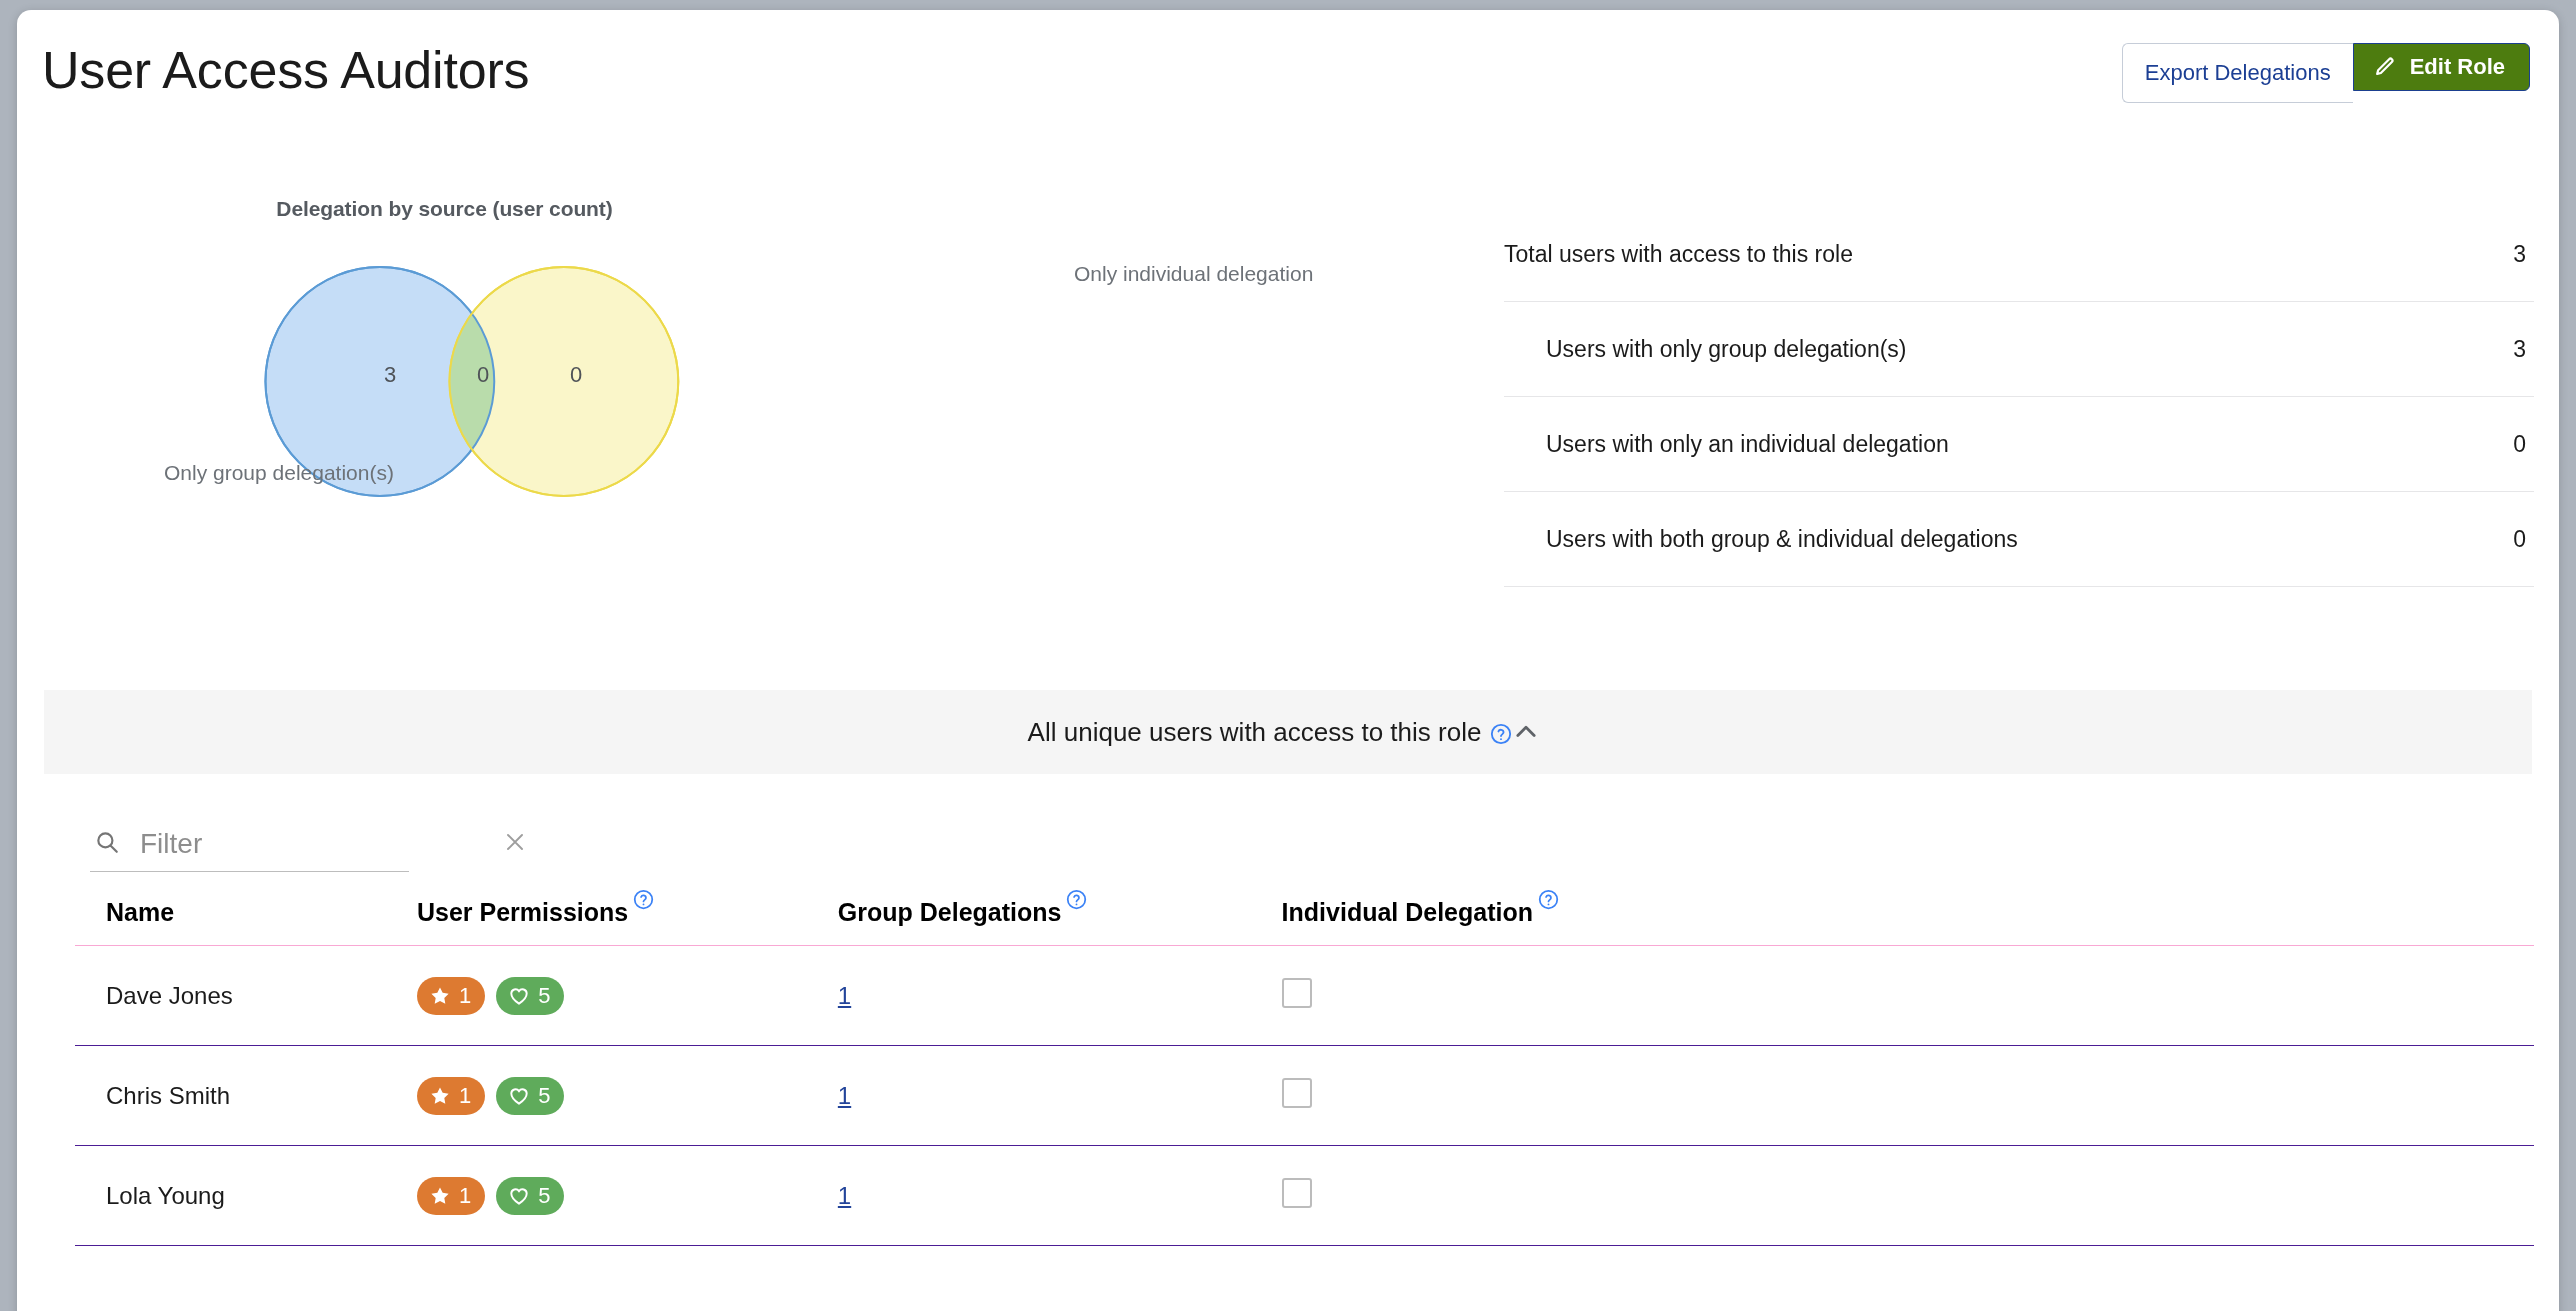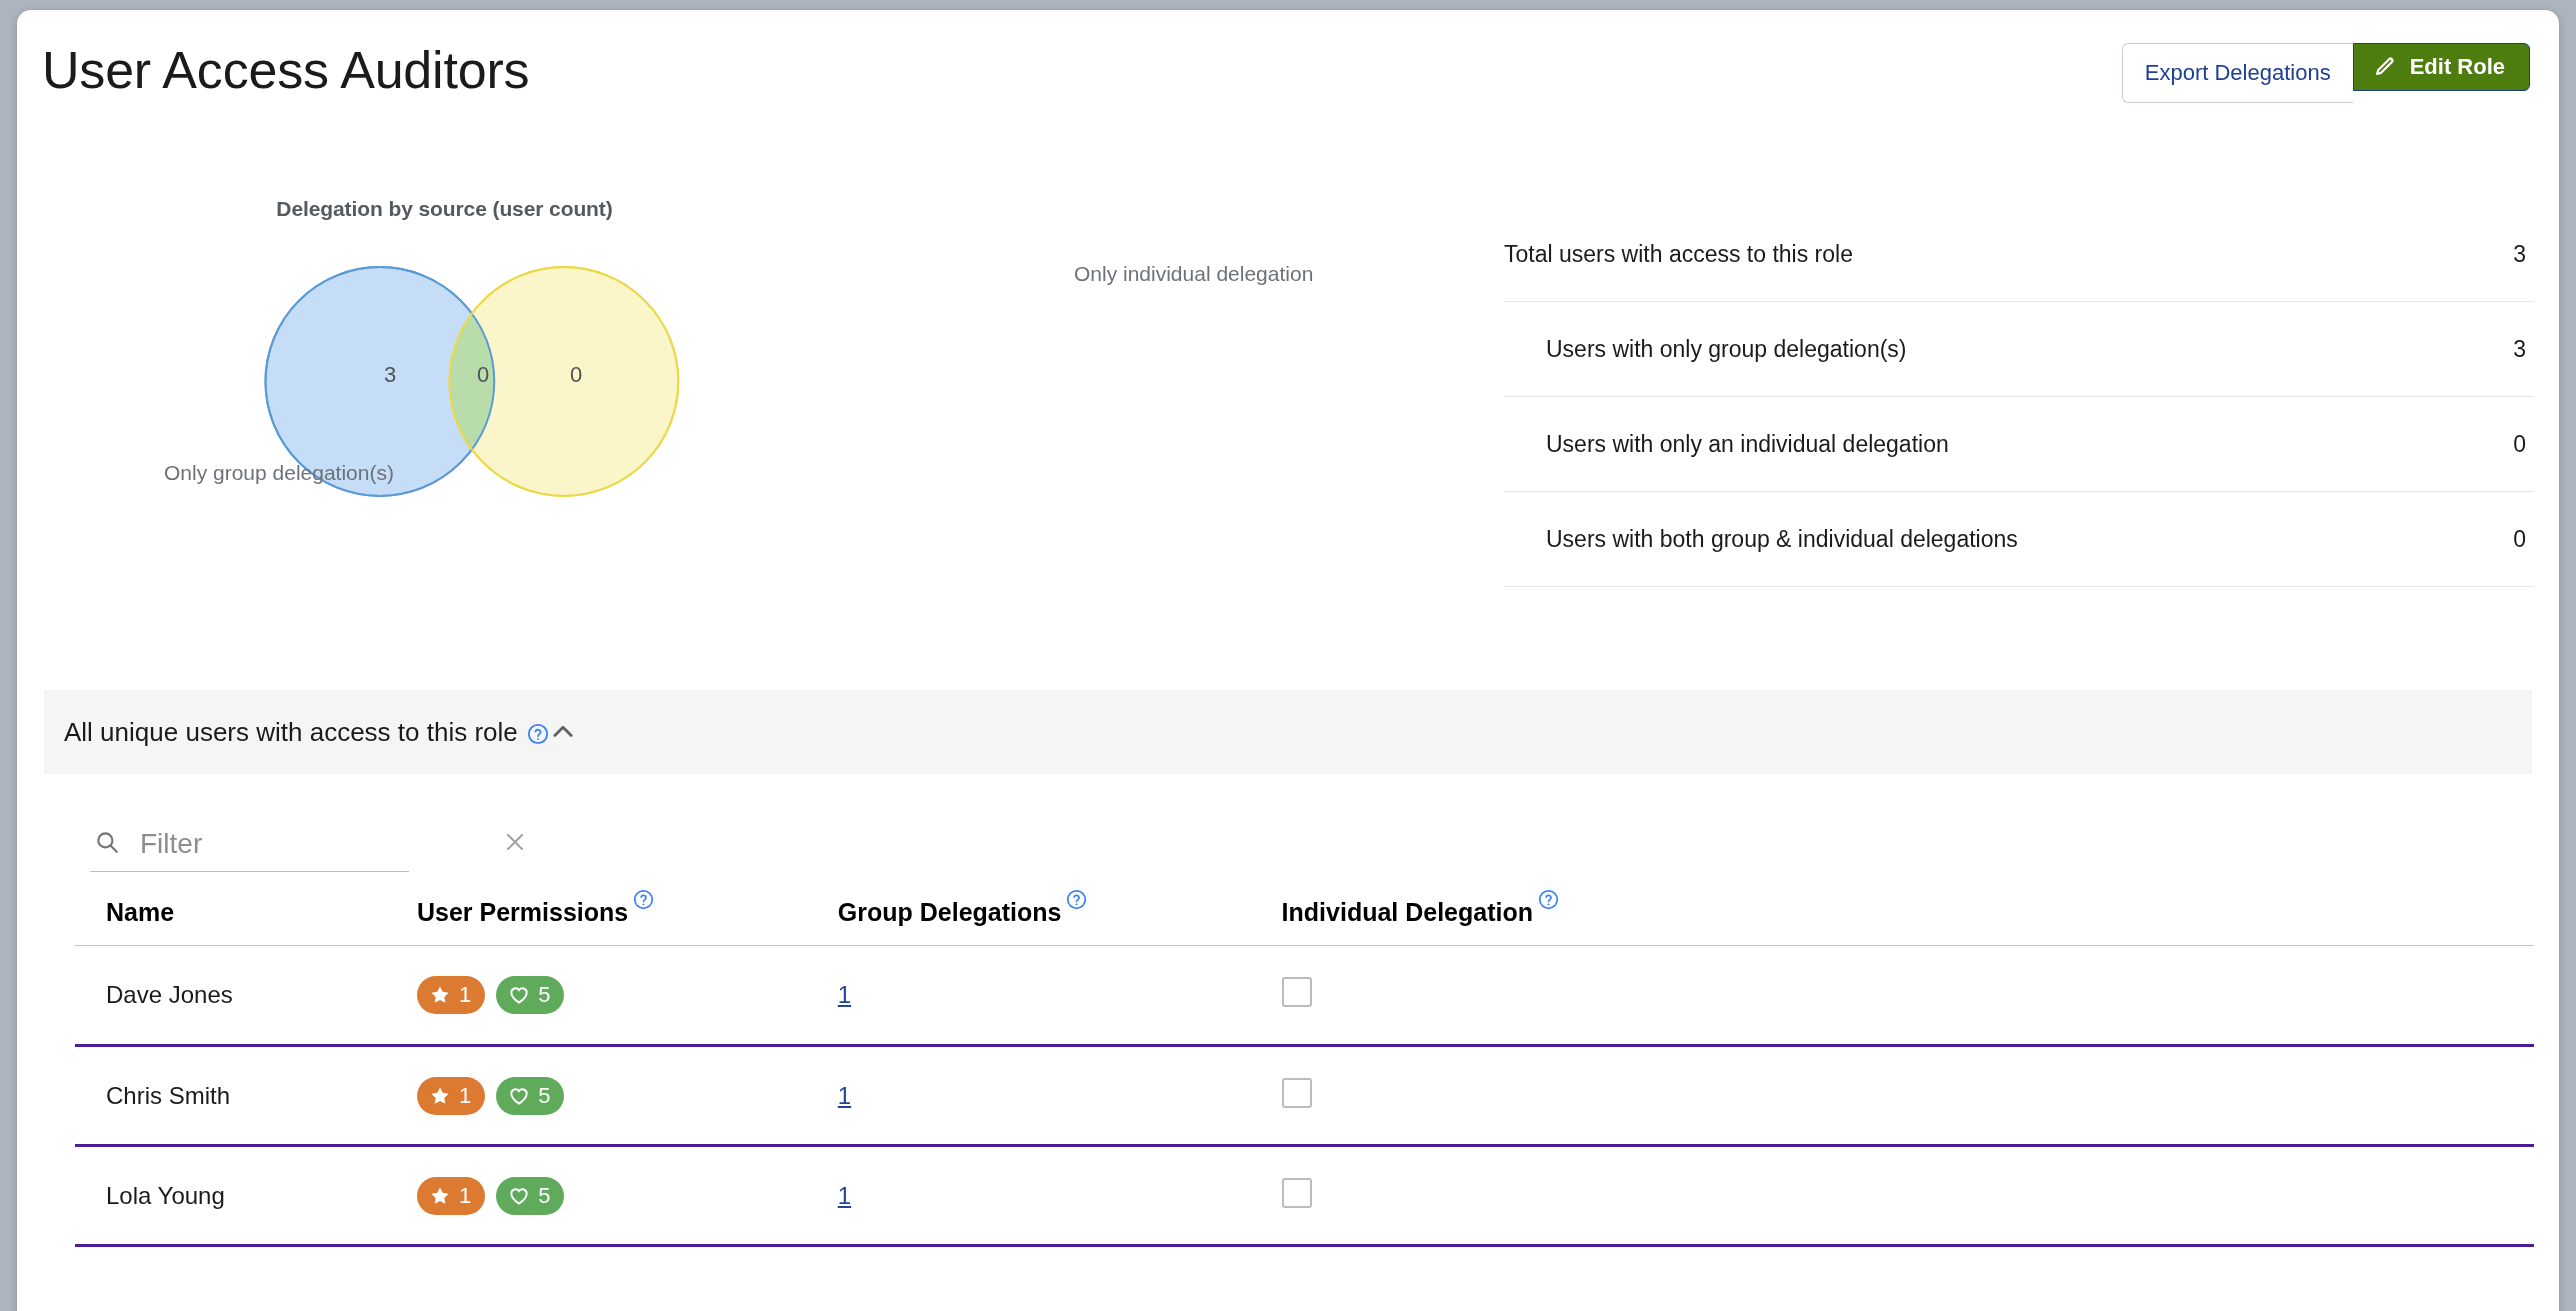--- a/index.html
+++ b/index.html
@@ -135,21 +135,21 @@
 
   
   .panel {
     position: absolute;
     left: 27px; top: 680px;
     width: 2488px;
   }
   .panel-head {
     display: flex;
     align-items: center;
-    justify-content: flex-start;
+    justify-content: center;
     height: 84px;
     padding: 0 28px 0 20px;
     background: #f5f5f5;
     cursor: pointer;
   }
   .panel-title {
     display: flex;
     align-items: center;
     font-size: 26px;
     color: #1b1b1b;
@@ -209,21 +209,21 @@
   th .th-inner { display: inline-block; position: relative; padding-right: 26px; }
   th .help-sup {
     position: absolute;
     right: 0; top: -11px;
     width: 21px; height: 21px;
   }
   table.users td {
     font-size: 24px;
     color: #1b1b1b;
     height: 100px;
-    border-bottom: 3px solid #4c1d95;
+    border-bottom: 1px solid #4c1d95;
     vertical-align: middle;
     padding: 0;
   }
   .col-name   { width: 299px; padding-left: 31px !important; }
   .col-perms  { width: 368px; }
   .col-group  { width: 388px; }
   .col-indiv  { width: 1095px; }
 
   th.col-name  { padding-left: 31px; }
   th.col-perms { padding-left: 0; }

